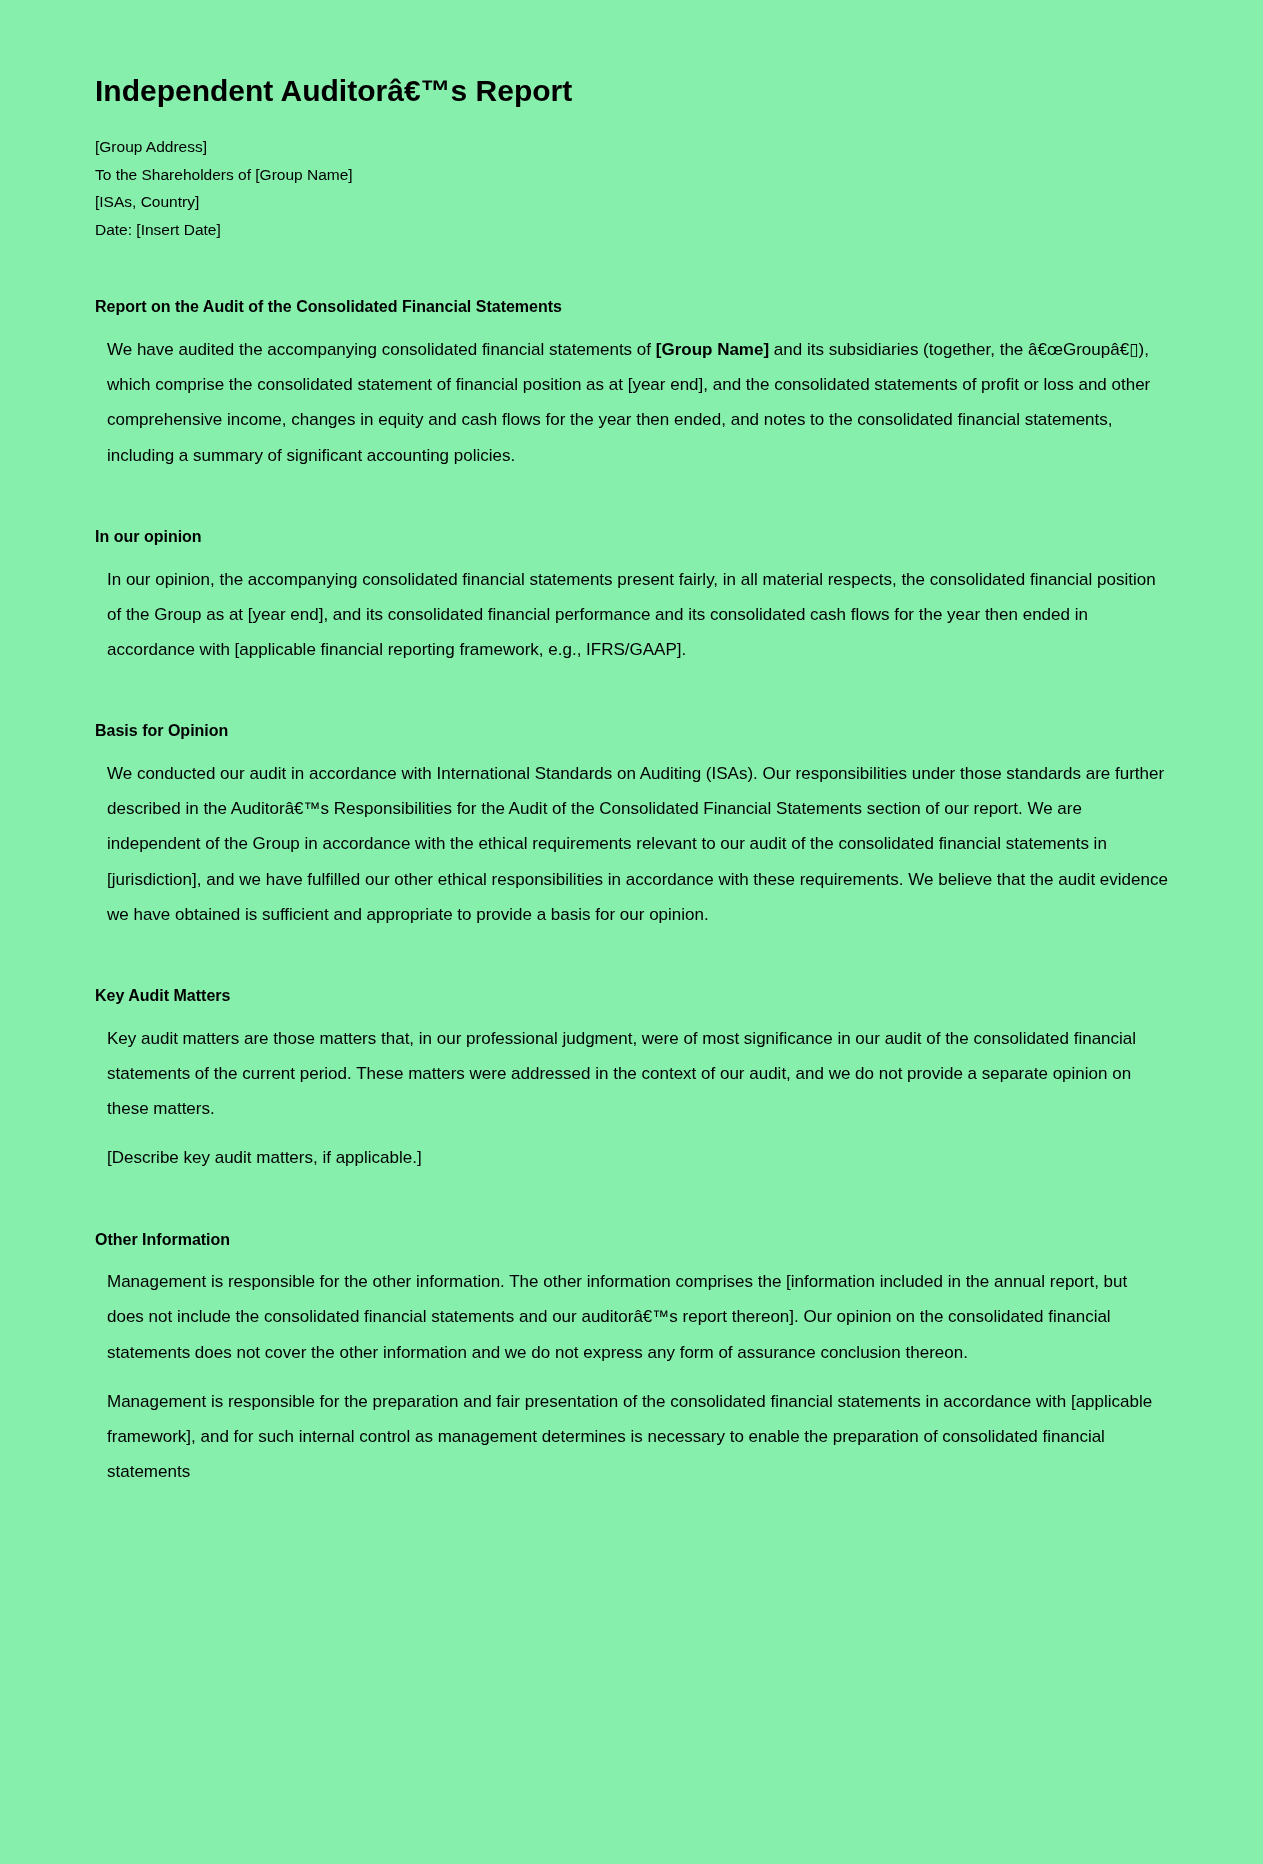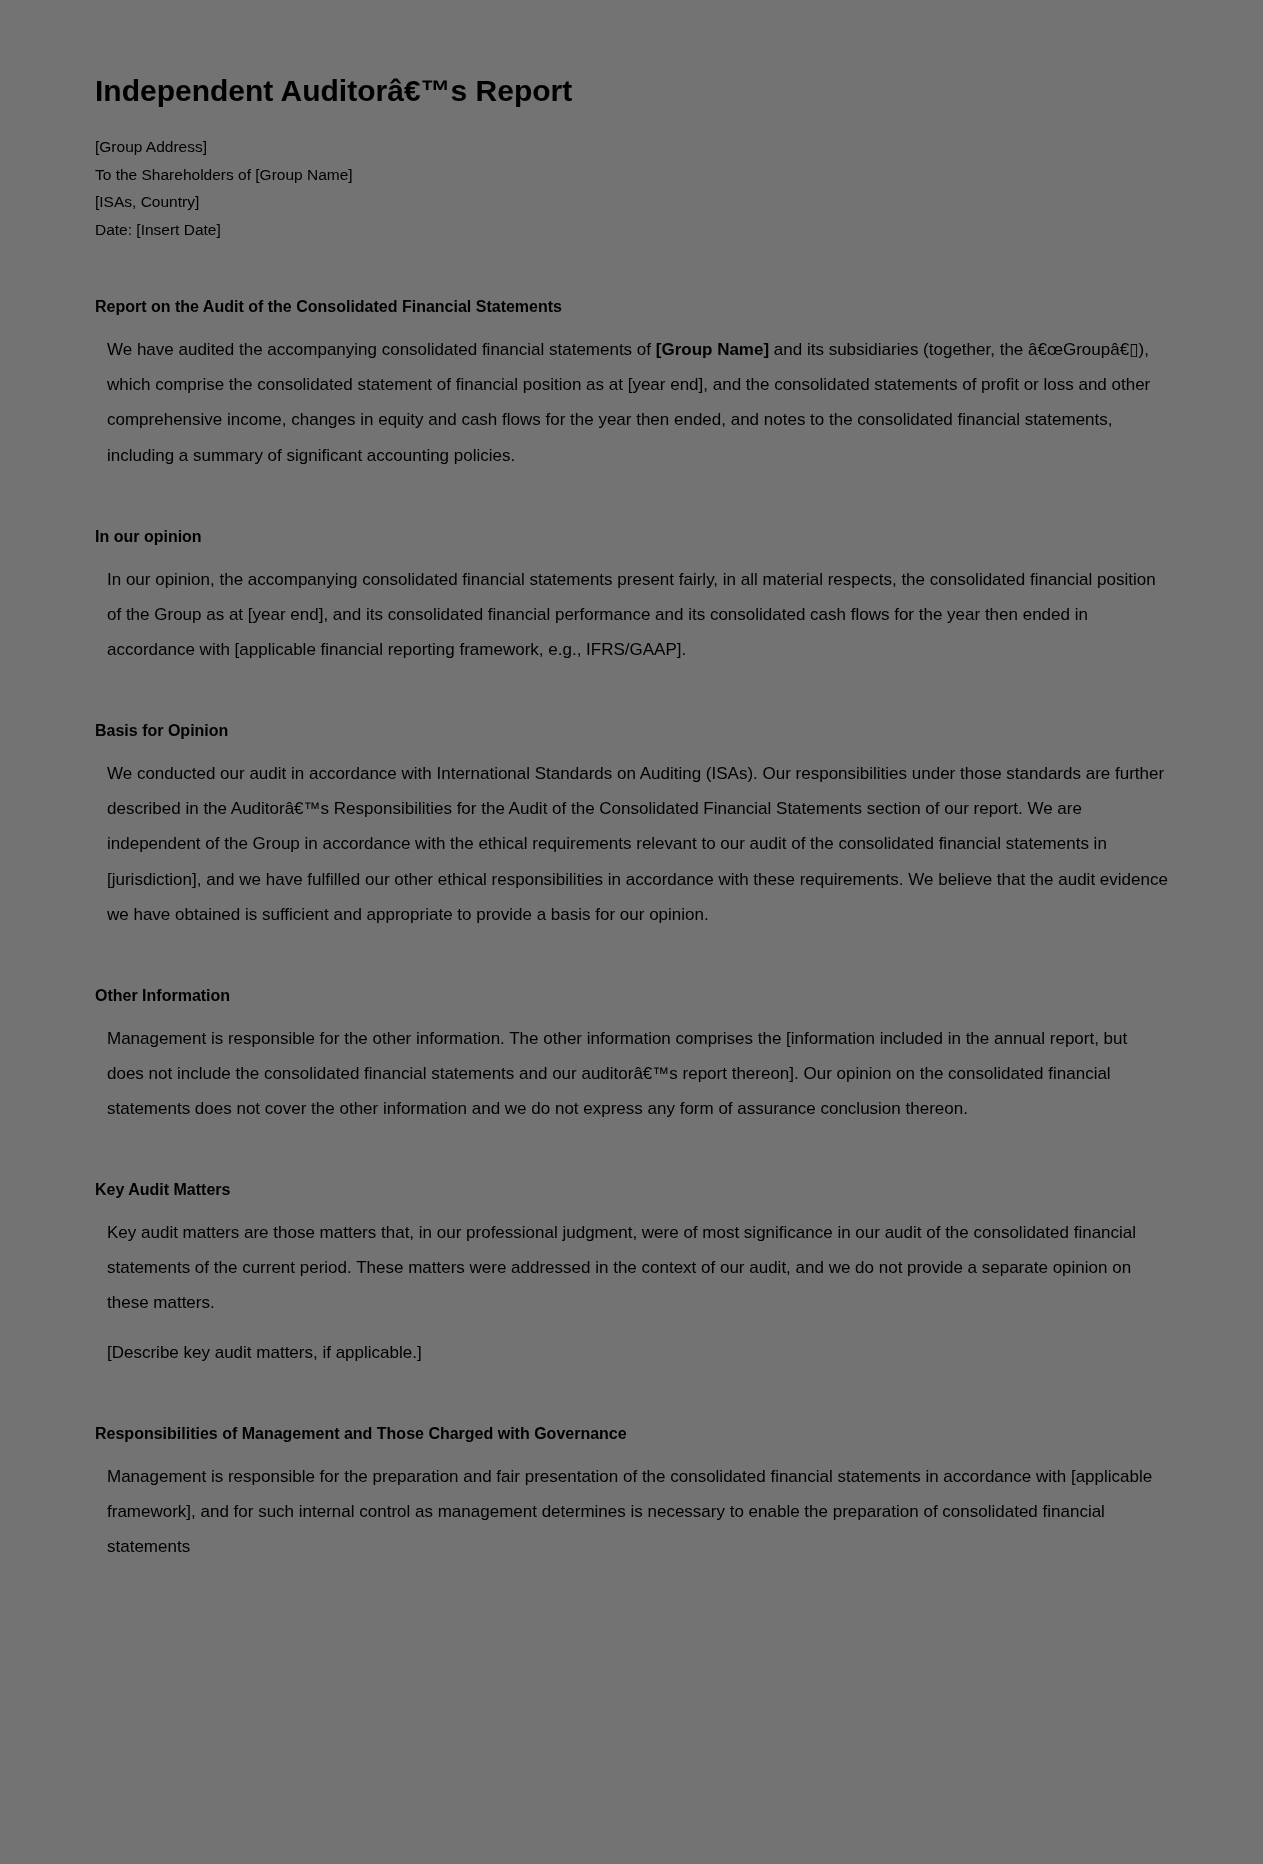--- a/index.html
+++ b/index.html
@@ -6,21 +6,21 @@
     margin: 0;
     padding: 0;
     background: #ffffff;
   }
   .page {
     position: relative;
     width: 1263px;
     height: 1864px;
     box-sizing: border-box;
     padding: 73px 95px 0 95px;
-    background: #737373;
+    background: #86efac;
     color: #000000;
     font-family: "Liberation Sans", sans-serif;
     overflow: hidden;
   }
   .doc-title {
     font-size: 30px;
     font-weight: 700;
     margin: 0 0 24px 0;
     line-height: 1.2;
   }
@@ -68,28 +68,27 @@
     <h2>In our opinion</h2>
     <p>In our opinion, the accompanying consolidated financial statements present fairly, in all material respects, the consolidated financial position of the Group as at [year end], and its consolidated financial performance and its consolidated cash flows for the year then ended in accordance with [applicable financial reporting framework, e.g., IFRS/GAAP].</p>
   </div>
 
   <div class="doc-section">
     <h2>Basis for Opinion</h2>
     <p>We conducted our audit in accordance with International Standards on Auditing (ISAs). Our responsibilities under those standards are further described in the Auditorâ€™s Responsibilities for the Audit of the Consolidated Financial Statements section of our report. We are independent of the Group in accordance with the ethical requirements relevant to our audit of the consolidated financial statements in [jurisdiction], and we have fulfilled our other ethical responsibilities in accordance with these requirements. We believe that the audit evidence we have obtained is sufficient and appropriate to provide a basis for our opinion.</p>
   </div>
 
   <div class="doc-section">
-    <h2>Other Information</h2>
-    <p>Management is responsible for the other information. The other information comprises the [information included in the annual report, but does not include the consolidated financial statements and our auditorâ€™s report thereon]. Our opinion on the consolidated financial statements does not cover the other information and we do not express any form of assurance conclusion thereon.</p>
-  </div>
-
-  <div class="doc-section">
     <h2>Key Audit Matters</h2>
     <p>Key audit matters are those matters that, in our professional judgment, were of most significance in our audit of the consolidated financial statements of the current period. These matters were addressed in the context of our audit, and we do not provide a separate opinion on these matters.</p>
     <p>[Describe key audit matters, if applicable.]</p>
   </div>
 
   <div class="doc-section">
-    <h2>Responsibilities of Management and Those Charged with Governance</h2>
+    <h2>Other Information</h2>
+    <p>Management is responsible for the other information. The other information comprises the [information included in the annual report, but does not include the consolidated financial statements and our auditorâ€™s report thereon]. Our opinion on the consolidated financial statements does not cover the other information and we do not express any form of assurance conclusion thereon.</p>
+  </div>
+
+  <div class="doc-section">
     <p>Management is responsible for the preparation and fair presentation of the consolidated financial statements in accordance with [applicable framework], and for such internal control as management determines is necessary to enable the preparation of consolidated financial statements</p>
   </div>
 
 </div>
 
 </body></html>

